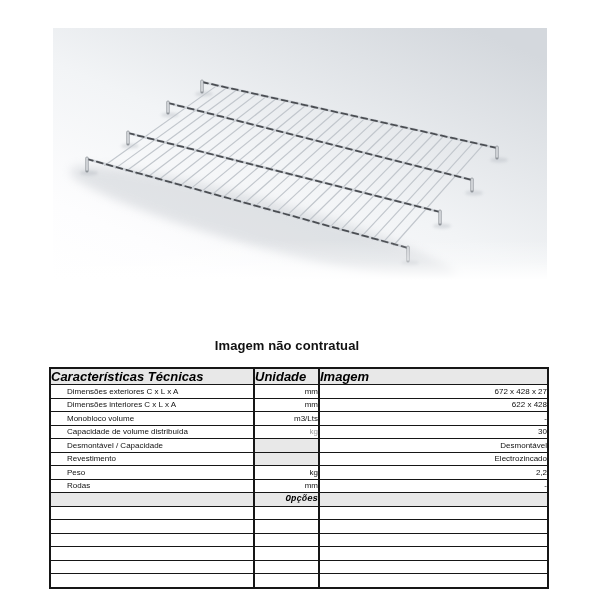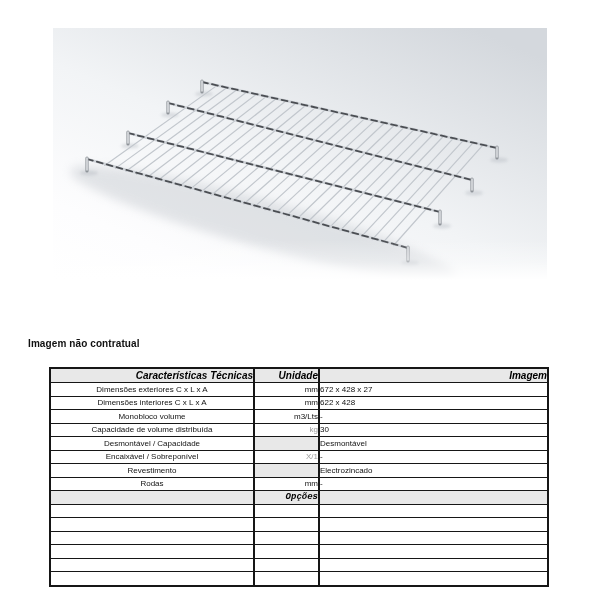--- a/index.html
+++ b/index.html
@@ -13,23 +13,23 @@
 
   
   .render {
     position: absolute; left: 53px; top: 28px;
     width: 494px; height: 252px;
   }
   .render svg { display:block; width: 494px; height: 252px; }
 
   
   .caption {
-    position: absolute; left: 28px; top: 338px; width: 494px;
-    text-align: left;
-    font-size: 10px; font-weight: bold; color: #111;
+    position: absolute; left: 40px; top: 338px; width: 494px;
+    text-align: center;
+    font-size: 13px; font-weight: bold; color: #111;
     letter-spacing: 0.1px;
   }
 
   
   table.spec-table {
     position: absolute; left: 49px; top: 367px;
     width: 498px;
     border-collapse: collapse;
     table-layout: fixed;
     border: 2px solid #161616;
@@ -42,32 +42,31 @@
   }
   .spec-table th + th, .spec-table td + td { border-left-width: 2px; }
   .spec-table col.c1 { width: 204px; }
   .spec-table col.c2 { width: 65px; }
   .spec-table col.c3 { width: 229px; }
 
   .spec-table thead th {
     height: 13px;
     background: #e8e8e8;
     font-style: italic; font-weight: bold;
-    font-size: 10px; color: #000;
-    text-align: right;
-    padding-left: 16px;
+    font-size: 13px; color: #000;
+    text-align: left;
   }
   .spec-table tbody td {
     height: 12.5px;
     font-size: 8px; color: #111;
     vertical-align: middle;
   }
-  .spec-table td.lbl  { text-align: center; padding-left: 0; }
+  .spec-table td.lbl  { text-align: left; padding-left: 16px; }
   .spec-table td.unit { text-align: right; }
-  .spec-table td.val  { text-align: left; margin-left: 24px; }
+  .spec-table td.val  { text-align: right; margin-left: 24px; }
   .spec-table td.muted  { color: #9b9b9b; }
   .spec-table td.shaded { background: #e8e8e8; }
   .spec-table tr.options-row td { background: #e8e8e8; }
   .spec-table tr.options-row td.unit {
     font-style: italic; font-weight: bold; font-size: 9px; color:#000;font-family:Liberation Mono, monospace;
   }
 </style>
 </head>
 <body>
 
@@ -206,30 +205,30 @@
           <td class="lbl">Capacidade de volume distribuída</td>
           <td class="unit muted">kg</td>
           <td class="val">30</td>
         </tr>
         <tr>
           <td class="lbl">Desmontável / Capacidade</td>
           <td class="unit shaded"></td>
           <td class="val">Desmontável</td>
         </tr>
         <tr>
-          <td class="lbl">Encaixável / Sobreponível</td>
-          <td class="unit muted">X/1</td>
-          <td class="val">-</td>
-        </tr>
-        <tr>
           <td class="lbl">Revestimento</td>
           <td class="unit shaded"></td>
           <td class="val">Electrozincado</td>
         </tr>
         <tr>
+          <td class="lbl">Peso</td>
+          <td class="unit">kg</td>
+          <td class="val">2,2</td>
+        </tr>
+        <tr>
           <td class="lbl">Rodas</td>
           <td class="unit">mm</td>
           <td class="val">-</td>
         </tr>
         <tr class="options-row">
           <td class="lbl"></td>
           <td class="unit">Opções</td>
           <td class="val"></td>
         </tr>
         <tr>

